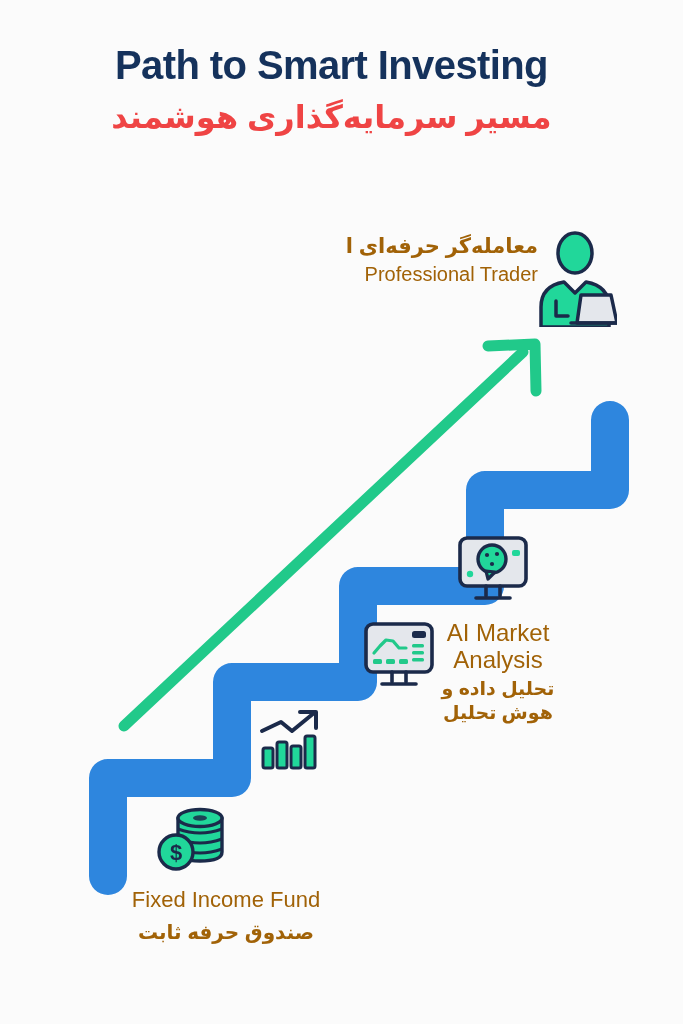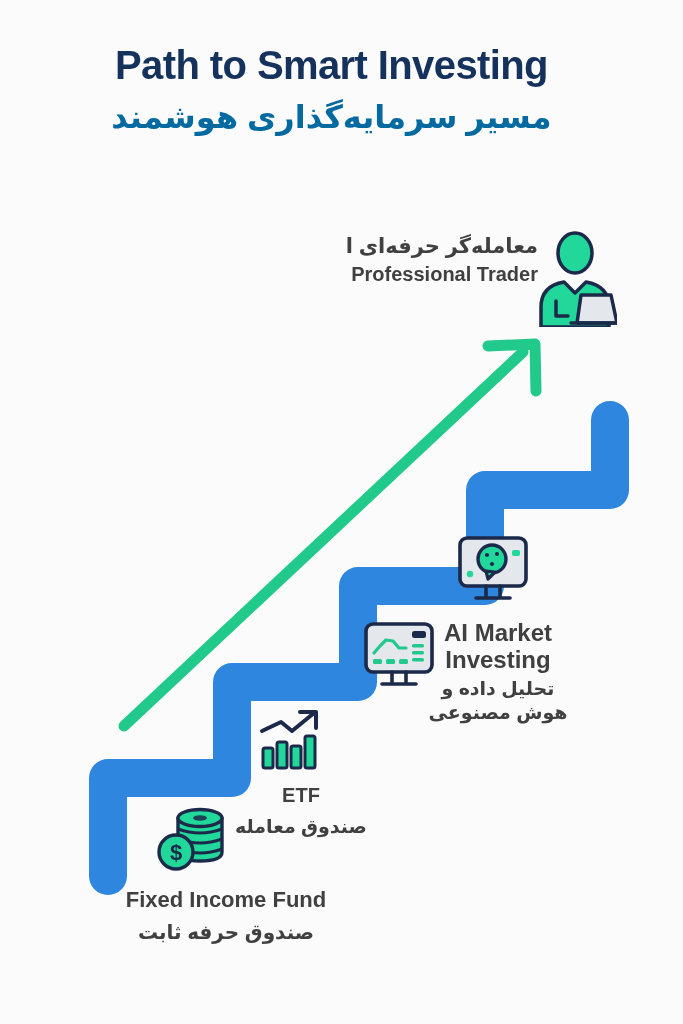--- a/index.html
+++ b/index.html
@@ -31,42 +31,42 @@
     font-size: 40px;
     font-weight: bold;
     color: #15325C;
     letter-spacing: -0.6px;
     line-height: 1.05;
     margin: 0;
   }
   .title-fa {
     font-size: 32px;
     font-weight: bold;
-    color: #0369a1;
+    color: #ef4444;
     direction: rtl;
     line-height: 1.35;
     margin: 10px 0 0 0;
   }
 
   
   #graphic {
     position: absolute;
     top: 0;
     left: 0;
     width: 683px;
     height: 1024px;
   }
 
   
   .step-label {
     position: absolute;
-    color: #404040;
+    color: #a16207;
   }
   .label-en {
-    font-weight: bold;
+    font-weight: normal;
     line-height: 1.12;
     margin: 0;
   }
   .label-fa {
     font-weight: bold;
     direction: rtl;
     line-height: 1.3;
     margin: 2px 0 0 0;
   }
 
@@ -232,31 +232,27 @@
   </div>
 
   <div class="step-label" id="label-trader">
     <p class="label-fa">معامله‌گر حرفه‌ای ا</p>
     <p class="label-en">Professional Trader</p>
   </div>
 
   <div class="step-label" id="label-ai">
     <p class="label-en">
       <span>AI Market</span><br>
-      <span>Investing</span>
+      <span>Analysis</span>
     </p>
     <p class="label-fa">
       <span>تحلیل داده و</span><br>
-      <span>هوش مصنوعی</span>
+      <span>هوش تحلیل</span>
     </p>
   </div>
 
-  <div class="step-label" id="label-etf">
-    <p class="label-en">ETF</p>
-    <p class="label-fa">صندوق معامله</p>
-  </div>
 
   <div class="step-label" id="label-fixed">
     <p class="label-en">Fixed Income Fund</p>
     <p class="label-fa">صندوق حرفه ثابت</p>
   </div>
 
 </div>
 
 </body></html>

